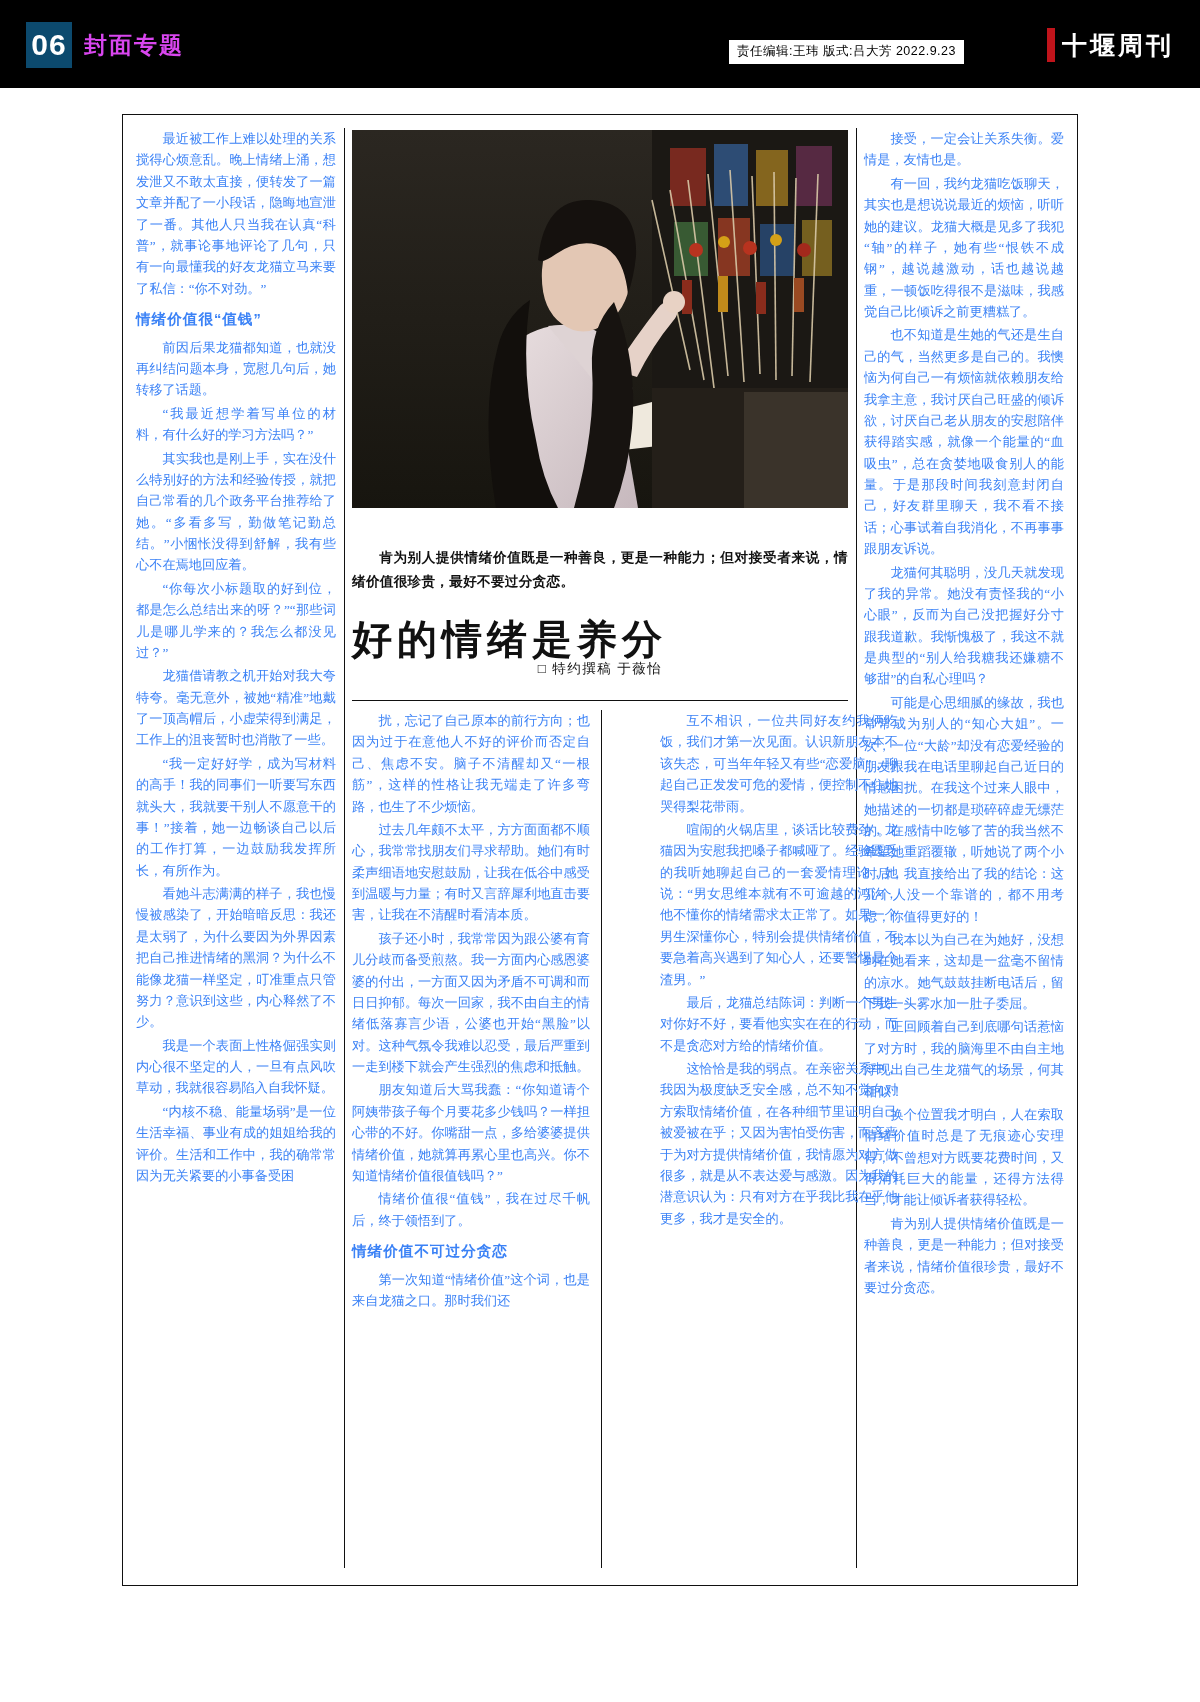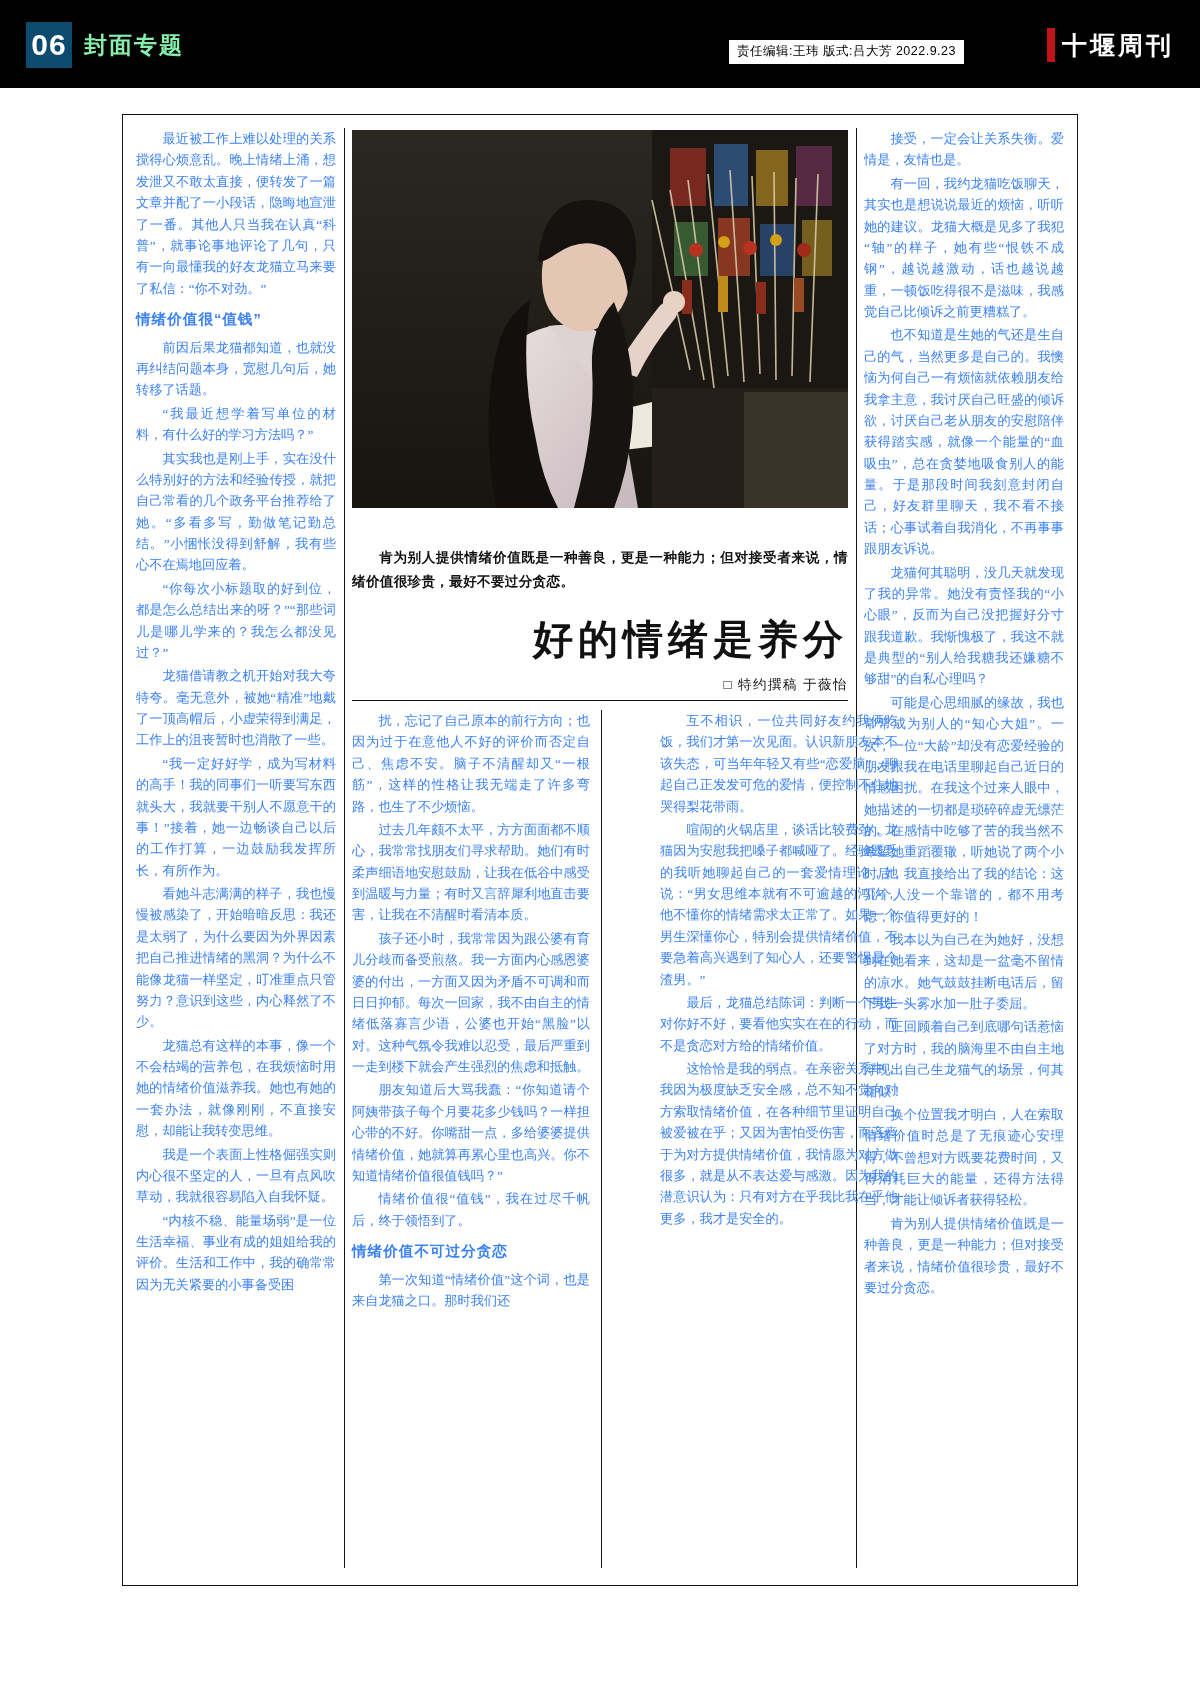--- a/index.html
+++ b/index.html
@@ -21,21 +21,21 @@
     position:absolute;left:26px;top:22px;
     width:46px;height:46px;
     background:#0c4a6e;color:#fff;
     font-family:"Liberation Sans","DejaVu Sans",sans-serif;
     font-weight:bold;font-size:30px;
     display:flex;align-items:center;justify-content:center;
     letter-spacing:1px;
   }
   .section-title{
     position:absolute;left:84px;top:30px;
-    color:#86efac;font-size:23px;font-weight:bold;
+    color:#d946ef;font-size:23px;font-weight:bold;
     font-family:"Liberation Sans","DejaVu Sans",sans-serif;
     letter-spacing:2px;
   }
   .credits{
     position:absolute;right:236px;top:40px;
     background:#fff;color:#000;
     font-size:12.5px;
     font-family:"Liberation Sans","DejaVu Sans",sans-serif;
     padding:3px 8px 4px 8px;
     white-space:nowrap;
@@ -107,28 +107,28 @@
 
   
   .deck{
     position:absolute;left:352px;top:546px;width:496px;
     font-size:13.6px;line-height:1.75;font-weight:bold;
     text-align:justify;text-indent:2em;
     letter-spacing:0.3px;
   }
   .headline{
     position:absolute;left:352px;top:612px;width:496px;
-    text-align:right;
+    text-align:left;
     font-size:40px;font-weight:bold;
     letter-spacing:5px;
     font-family:"Liberation Serif","DejaVu Serif",serif;
   }
   .byline{
-    position:absolute;left:352px;top:676px;width:496px;
-    text-align:right;font-size:13.5px;letter-spacing:1.5px;
+    position:absolute;left:352px;top:660px;width:496px;
+    text-align:center;font-size:13.5px;letter-spacing:1.5px;
   }
   .rule-mid{
     position:absolute;left:352px;top:700px;width:496px;height:1px;
     background:#111;
   }
   .vrule{
     position:absolute;width:1px;background:#111;
   }
 </style>
 </head>
@@ -228,21 +228,20 @@
   <div class="col" id="col-left">
       <p>最近被工作上难以处理的关系搅得心烦意乱。晚上情绪上涌，想发泄又不敢太直接，便转发了一篇文章并配了一小段话，隐晦地宣泄了一番。其他人只当我在认真“科普”，就事论事地评论了几句，只有一向最懂我的好友龙猫立马来要了私信：“你不对劲。”</p>
       <p class="subhead">情绪价值很“值钱”</p>
       <p>前因后果龙猫都知道，也就没再纠结问题本身，宽慰几句后，她转移了话题。</p>
       <p>“我最近想学着写单位的材料，有什么好的学习方法吗？”</p>
       <p>其实我也是刚上手，实在没什么特别好的方法和经验传授，就把自己常看的几个政务平台推荐给了她。“多看多写，勤做笔记勤总结。”小悃怅没得到舒解，我有些心不在焉地回应着。</p>
       <p>“你每次小标题取的好到位，都是怎么总结出来的呀？”“那些词儿是哪儿学来的？我怎么都没见过？”</p>
       <p>龙猫借请教之机开始对我大夸特夸。毫无意外，被她“精准”地戴了一顶高帽后，小虚荣得到满足，工作上的沮丧暂时也消散了一些。</p>
       <p>“我一定好好学，成为写材料的高手！我的同事们一听要写东西就头大，我就要干别人不愿意干的事！”接着，她一边畅谈自己以后的工作打算，一边鼓励我发挥所长，有所作为。</p>
       <p>看她斗志满满的样子，我也慢慢被感染了，开始暗暗反思：我还是太弱了，为什么要因为外界因素把自己推进情绪的黑洞？为什么不能像龙猫一样坚定，叮准重点只管努力？意识到这些，内心释然了不少。</p>
-      <p>龙猫总有这样的本事，像一个不会枯竭的营养包，在我烦恼时用她的情绪价值滋养我。她也有她的一套办法，就像刚刚，不直接安慰，却能让我转变思维。</p>
       <p>我是一个表面上性格倔强实则内心很不坚定的人，一旦有点风吹草动，我就很容易陷入自我怀疑。</p>
       <p>“内核不稳、能量场弱”是一位生活幸福、事业有成的姐姐给我的评价。生活和工作中，我的确常常因为无关紧要的小事备受困</p>
     </div>
   <div class="col" id="col-mid1">
       <p>扰，忘记了自己原本的前行方向；也因为过于在意他人不好的评价而否定自己、焦虑不安。脑子不清醒却又“一根筋”，这样的性格让我无端走了许多弯路，也生了不少烦恼。</p>
       <p>过去几年颇不太平，方方面面都不顺心，我常常找朋友们寻求帮助。她们有时柔声细语地安慰鼓励，让我在低谷中感受到温暖与力量；有时又言辞犀利地直击要害，让我在不清醒时看清本质。</p>
       <p>孩子还小时，我常常因为跟公婆有育儿分歧而备受煎熬。我一方面内心感恩婆婆的付出，一方面又因为矛盾不可调和而日日抑郁。每次一回家，我不由自主的情绪低落寡言少语，公婆也开始“黑脸”以对。这种气氛令我难以忍受，最后严重到一走到楼下就会产生强烈的焦虑和抵触。</p>
       <p>朋友知道后大骂我蠢：“你知道请个阿姨带孩子每个月要花多少钱吗？一样担心带的不好。你嘴甜一点，多给婆婆提供情绪价值，她就算再累心里也高兴。你不知道情绪价值很值钱吗？”</p>
       <p>情绪价值很“值钱”，我在过尽千帆后，终于领悟到了。</p>
       <p class="subhead">情绪价值不可过分贪恋</p>

